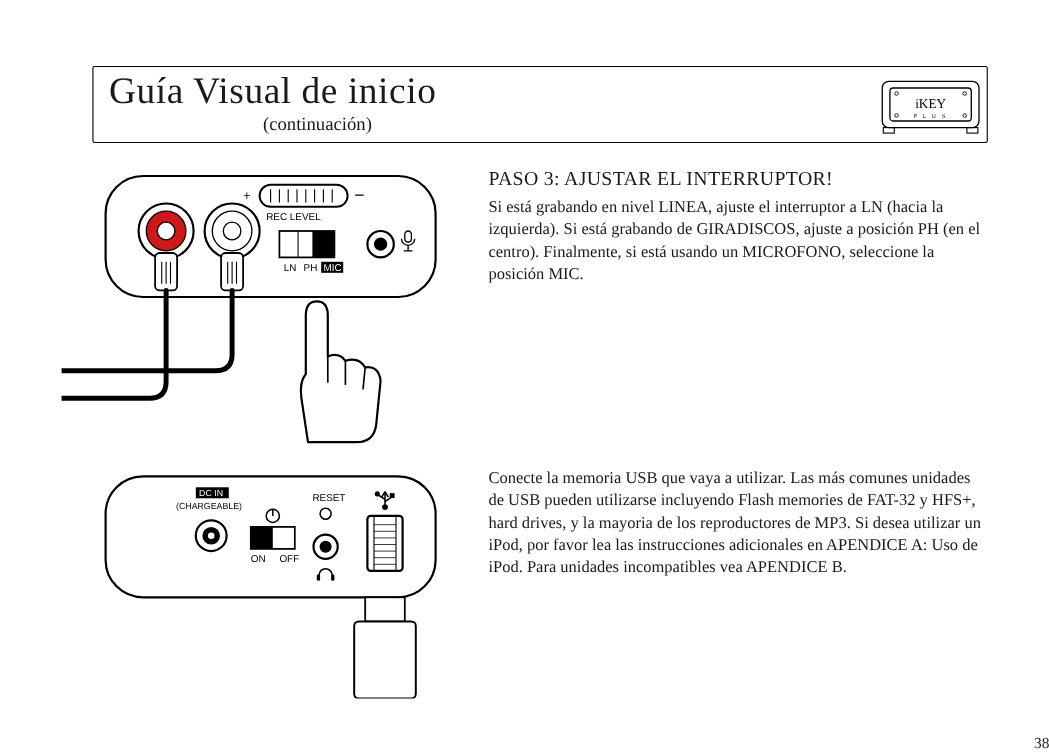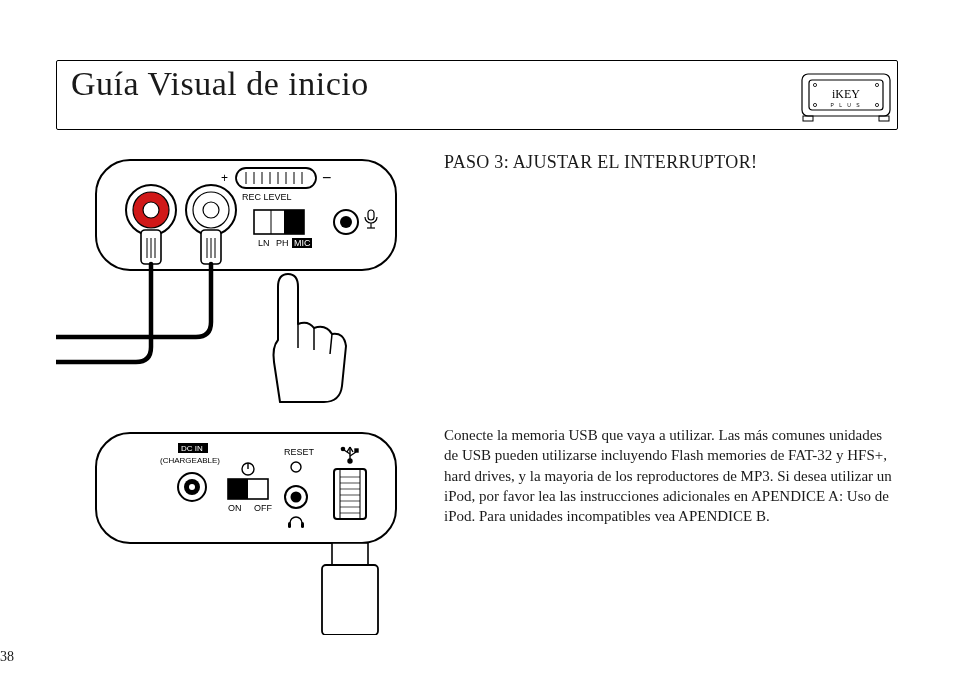--- a/index.html
+++ b/index.html
@@ -18,20 +18,21 @@
     box-sizing: border-box;
     padding: 60px 56px 20px 56px;
   }
   .header-box {
     border: 1.5px solid #000;
     border-radius: 2px;
     height: 70px;
     position: relative;
     box-sizing: border-box;
     padding-left: 14px;
+    margin-left: 28px;
   }
   .header-title {
     font-size: 34px;
     font-weight: 400;
     letter-spacing: 0.5px;
     line-height: 1;
     padding-top: 6px;
   }
   .header-sub {
     font-size: 17px;
@@ -66,34 +67,35 @@
     letter-spacing: 0.3px;
     margin-bottom: 6px;
     font-weight: 400;
   }
   .step-body {
     font-size: 15px;
     line-height: 1.35;
   }
   .pagenum {
     position: absolute;
-    bottom: 20px;
+    bottom: 0;
     left: 0;
     right: 0;
-    text-align: left;
+    text-align: right;
     font-size: 14px;
   }
 </style>
 </head>
 <body>
 
 <div class="page">
 
   <div class="header-box">
     <div class="header-title">Guía Visual de inicio</div>
+    <div class="header-sub">(continuación)</div>
     <div class="header-logo">
       <svg width="90" height="55" viewBox="0 0 90 55">
         <rect x="1" y="6" width="88" height="42" rx="6" fill="none" stroke="#000" stroke-width="1.2"></rect>
         <rect x="8" y="12" width="74" height="30" rx="3" fill="none" stroke="#000" stroke-width="1.2"></rect>
         <text x="45" y="30" font-size="12" text-anchor="middle" font-family="Georgia">iKEY</text>
         <text x="45" y="39" font-size="5" text-anchor="middle" font-family="Arial" letter-spacing="2">P L U S</text>
 
         <rect x="2" y="48" width="10" height="5" fill="none" stroke="#000" stroke-width="1"></rect>
         <rect x="78" y="48" width="10" height="5" fill="none" stroke="#000" stroke-width="1"></rect>
 
@@ -190,20 +192,21 @@
                      L 286 234
                      Q 284 250 268 250 Z" fill="#fff" stroke="#000" stroke-width="2" stroke-linejoin="round"></path>
             <path d="M 242 172 L 242 196" fill="none" stroke="#000" stroke-width="1.5"></path>
             <path d="M 258 176 L 258 198" fill="none" stroke="#000" stroke-width="1.5"></path>
             <path d="M 276 182 L 274 202" fill="none" stroke="#000" stroke-width="1.5"></path>
           </g>
         </svg>
       </div>
       <div class="txt">
         <div class="step-head">PASO 3: AJUSTAR EL INTERRUPTOR!</div>
+        <div class="step-body">Si está grabando en nivel LINEA, ajuste el interruptor a LN (hacia la izquierda). Si está grabando de GIRADISCOS, ajuste a posición PH (en el centro).  Finalmente, si está usando un MICROFONO, seleccione la posición MIC.</div>
       </div>
     </div>
 
     <div class="row">
       <div class="illus">
         <svg width="360" height="210" viewBox="0 0 360 210">
 
           <rect x="40" y="8" width="300" height="110" rx="34" fill="#fff" stroke="#000" stroke-width="2"></rect>
 
           <g>

